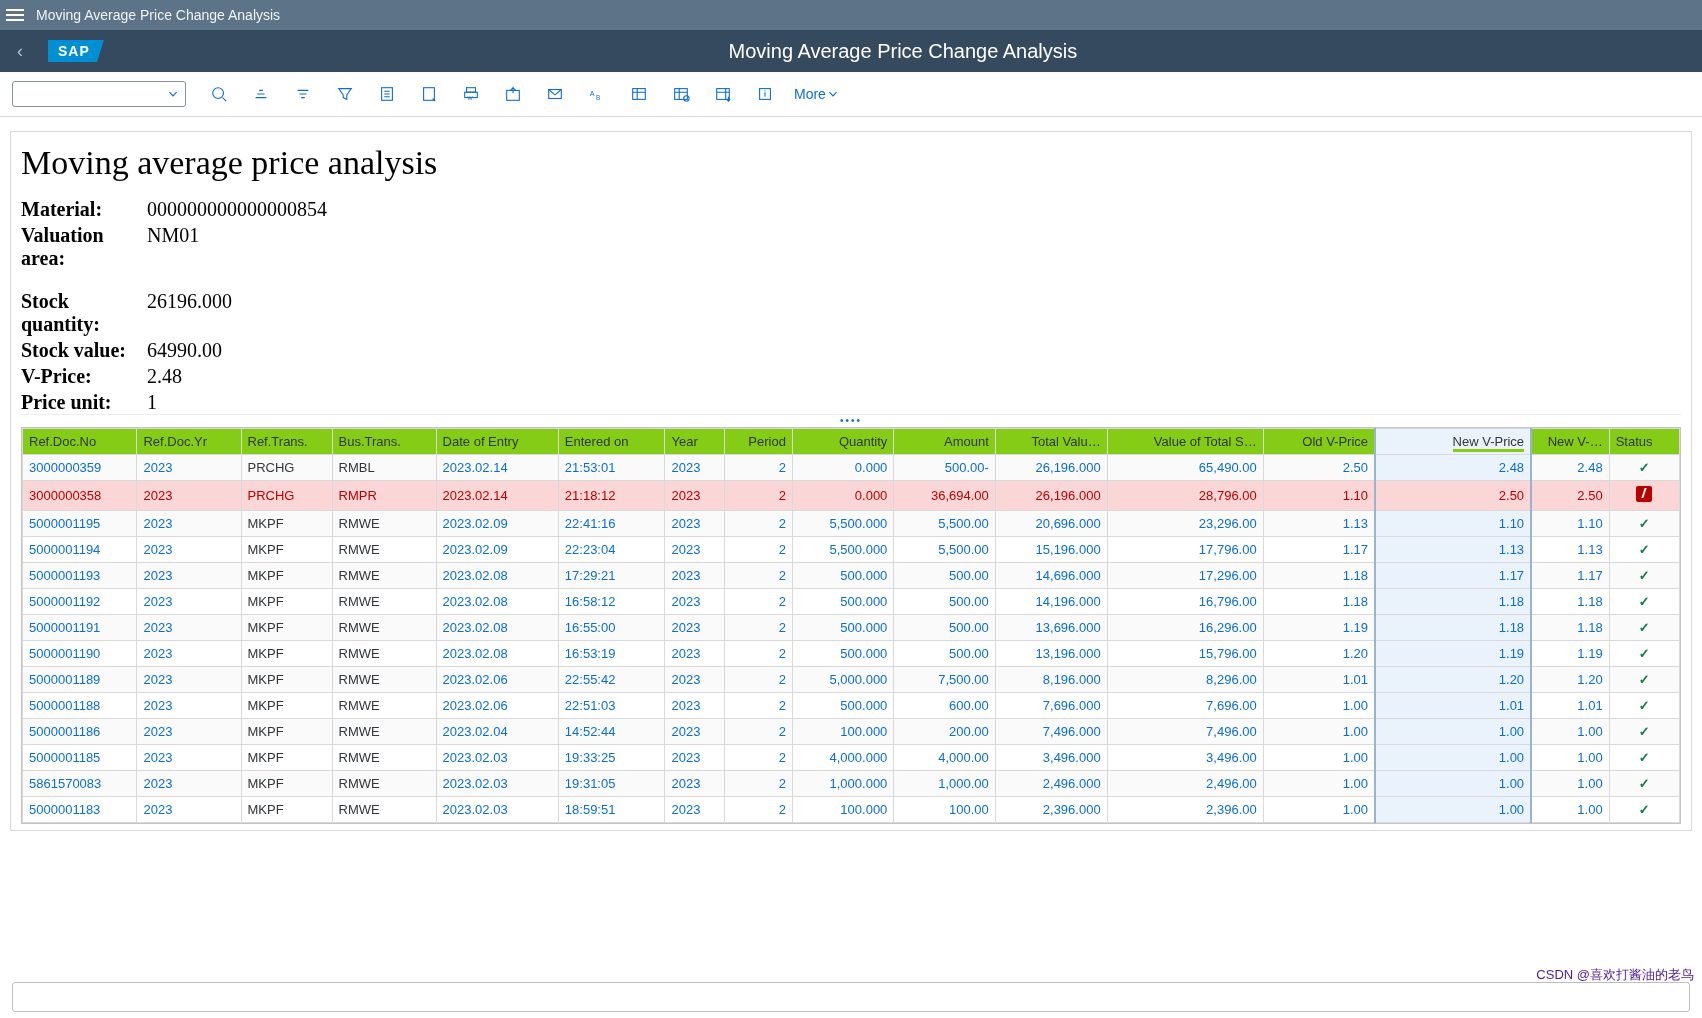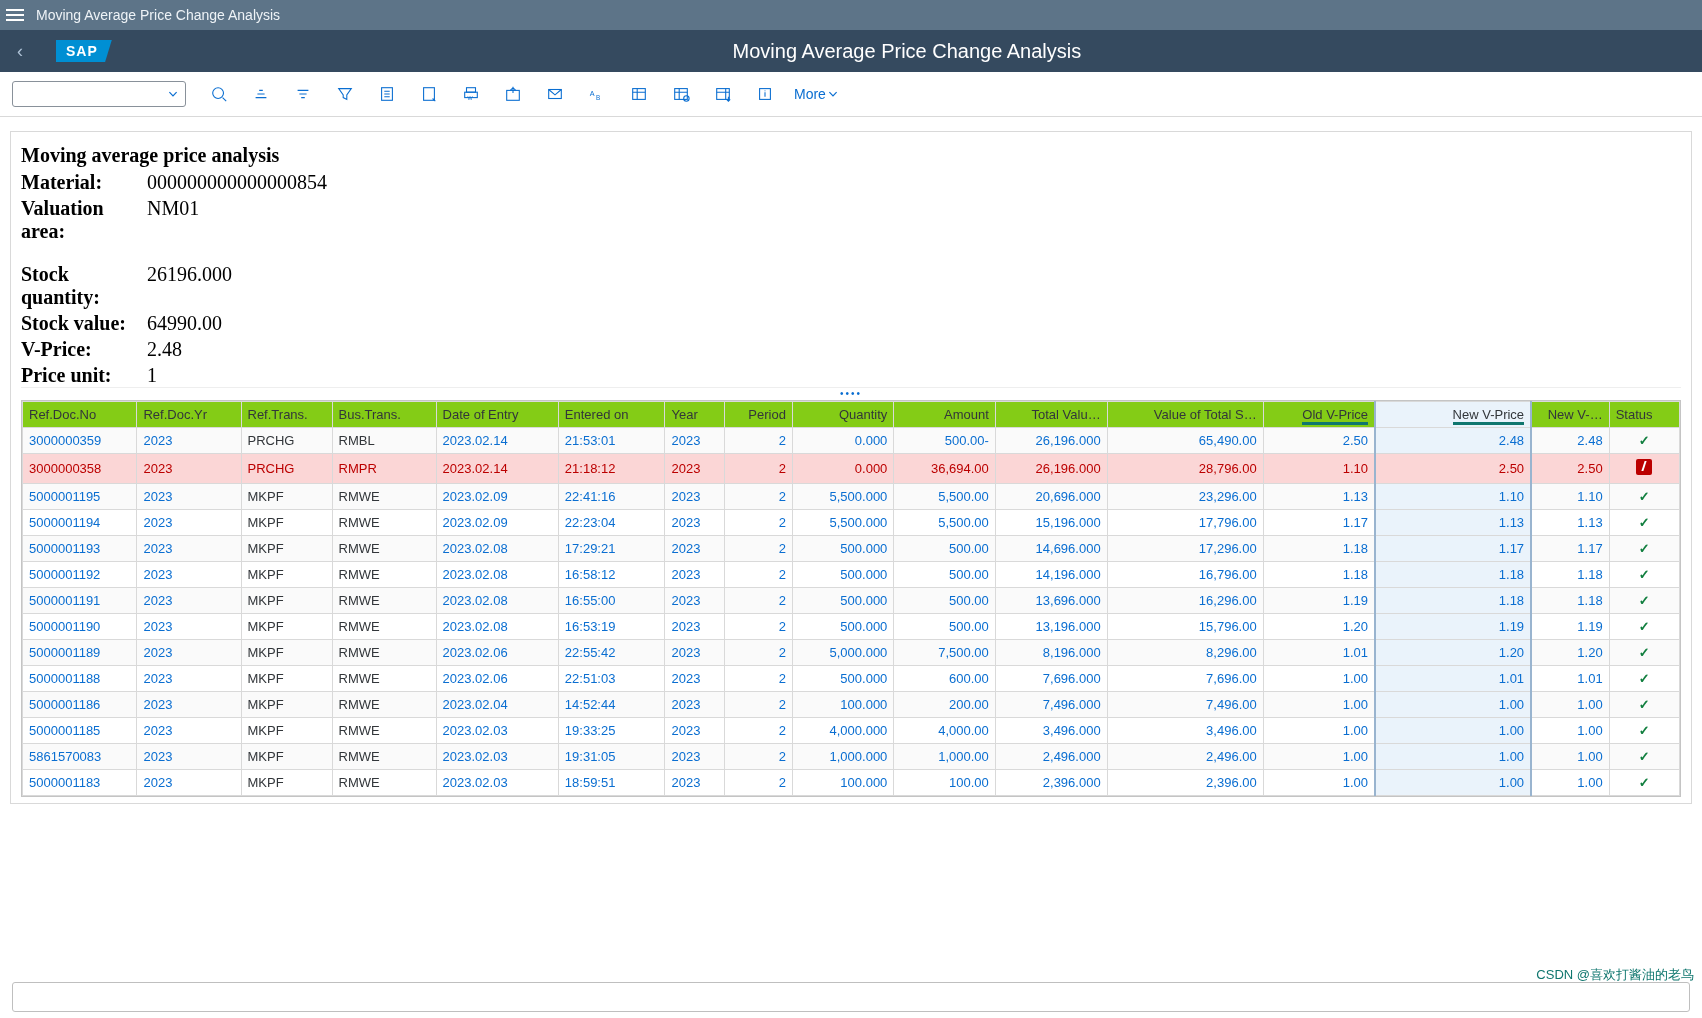--- a/index.html
+++ b/index.html
@@ -2,53 +2,53 @@
 <html><head>
 <meta charset="utf-8">
 <style>
   html,body{margin:0;padding:0;font-family:Arial,"Helvetica Neue",Helvetica,sans-serif;font-size:13px;color:#32363a;background:#fff;}
   .topbar{display:flex;align-items:center;height:30px;background:#5d7488;color:#fff;padding:0 6px;font-family:"Segoe UI",Arial,sans-serif;}
   .hambg{width:18px;height:18px;display:flex;flex-direction:column;justify-content:center;gap:3px;cursor:pointer;margin-right:12px;}
   .hambg span{display:block;height:2px;background:#fff;width:100%;}
   .top-title{font-size:14px;color:#eef3f7;}
   .headerbar{display:flex;align-items:center;height:42px;background:#354a5f;color:#fff;}
   .back{width:40px;text-align:center;font-size:18px;cursor:pointer;color:#afc3d7;}
-  .logo{background:#008fd3;color:#fff;font-weight:bold;font-family:Arial;padding:3px 14px 3px 10px;clip-path:polygon(0 0,100% 0,88% 100%,0 100%);font-size:14px;letter-spacing:1px;margin-left:16px;}
+  .logo{background:#008fd3;color:#fff;font-weight:bold;font-family:Arial;padding:3px 14px 3px 10px;clip-path:polygon(0 0,100% 0,88% 100%,0 100%);font-size:14px;letter-spacing:1px;margin-left:8px;}
   .headerbar .page-title{flex:1;text-align:center;font-size:20px;font-family:"Segoe UI",Arial,sans-serif;color:#fff;}
   .toolbar{display:flex;align-items:center;height:44px;border-bottom:1px solid #d9d9d9;padding-left:12px;gap:0;}
   .tb-select{width:160px;height:24px;border:1px solid #89919a;border-radius:3px;background:#fff;display:flex;align-items:center;justify-content:flex-end;padding:0 6px;margin-right:12px;color:#0854a0;cursor:pointer;}
   .ico-btn{width:42px;height:44px;display:flex;align-items:center;justify-content:center;cursor:pointer;color:#0a6ed1;}
   .ico-btn svg{width:18px;height:18px;stroke:#0a6ed1;fill:none;stroke-width:1.2;}
   .more{color:#0a6ed1;display:flex;align-items:center;gap:1px;font-size:14px;cursor:pointer;margin-left:8px;}
   .content{padding:14px 10px 2px 10px;}
   .panel{border:1px solid #d9d9d9;padding:12px 10px 6px 10px;}
-  .panel h1{font-family:"Times New Roman",serif;font-size:20px;font-weight:700;margin:0 0 4px 0;color:#000;}
+  .panel h1{font-family:"Times New Roman",serif;font-size:34px;font-weight:400;margin:0 0 16px 0;color:#000;}
   .kv{font-family:"Times New Roman",serif;font-size:20px;color:#000;display:grid;grid-template-columns:120px auto;row-gap:3px;column-gap:6px;}
   .kv .lab{font-weight:bold;}
   .kv-gap{grid-column:1/3;height:14px;}
   .sep-dots{height:12px;text-align:center;color:#0a6ed1;letter-spacing:2px;font-size:10px;border-top:1px solid #eee;}
   
   .grid-wrap{border:1px solid #c4c4c4;overflow:hidden;}
   table.grid{border-collapse:collapse;width:100%;table-layout:fixed;font-size:13px;}
   .grid th,.grid td{border:1px solid #d9d9d9;padding:5px 6px;white-space:nowrap;overflow:hidden;text-overflow:ellipsis;}
   .grid th{background:#84cc16;font-weight:400;color:#32363a;text-align:left;}
   .grid th.num,.grid td.num{text-align:right;}
   .grid td.stat{text-align:center;}
   .grid tbody tr:nth-child(odd){background:#fafafa;}
   .grid td.link-col{color:#0a6ed1;}
   tr.hl td{background:#fbd6d6 !important;color:#b00 !important;}
   .col-newprice-h,.col-newprice{background:#eaf3fb !important;}
   .col-newprice-h{border-left:2px solid #99b4cf !important;border-right:2px solid #99b4cf !important;}
   td.col-newprice{border-left:2px solid #99b4cf !important;border-right:2px solid #99b4cf !important;}
-  .underline-red{border-bottom:3px solid #0f766e;padding-bottom:0;text-align:right;}
+  .underline-red{border-bottom:3px solid #84cc16;padding-bottom:0;text-align:right;}
   .chk{color:#107e3e;font-weight:bold;}
   .warn{display:inline-block;width:16px;height:16px;background:#bb0000;border-radius:2px;position:relative;}
   .warn::after{content:"";position:absolute;left:7px;top:2px;width:2px;height:10px;background:#fff;transform:skewX(-18deg);}
   .footer-bar{position:fixed;left:12px;right:12px;bottom:6px;height:28px;border:1px solid #bfbfbf;border-radius:3px;background:#fff;}
-  .watermark{position:fixed;right:8px;bottom:34px;color:#0f766e;font-size:13px;font-family:"Microsoft YaHei",sans-serif;margin-left:48px;}
+  .watermark{position:fixed;right:8px;bottom:34px;color:#4c1d95;font-size:13px;font-family:"Microsoft YaHei",sans-serif;margin-left:48px;}
 </style>
 </head>
 <body>
 
 <div class="topbar">
   <div class="hambg">
       <span></span>
       <span></span>
       <span></span>
     </div>

